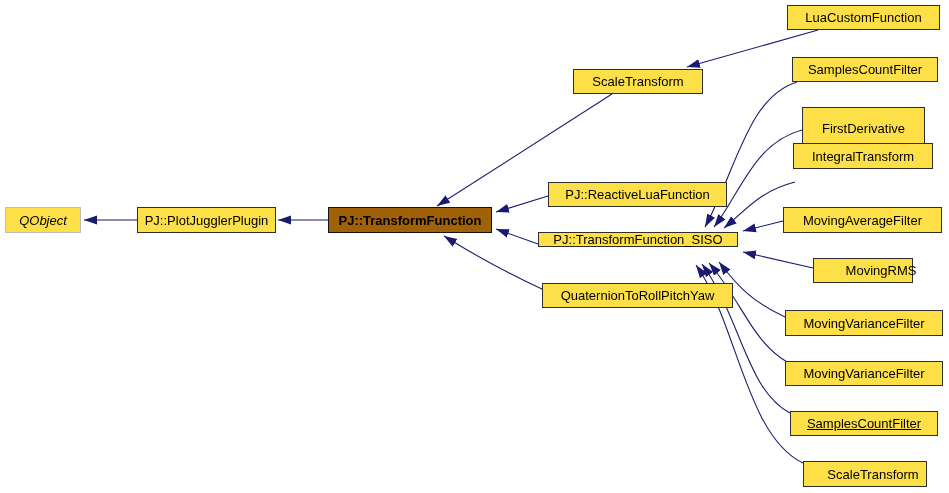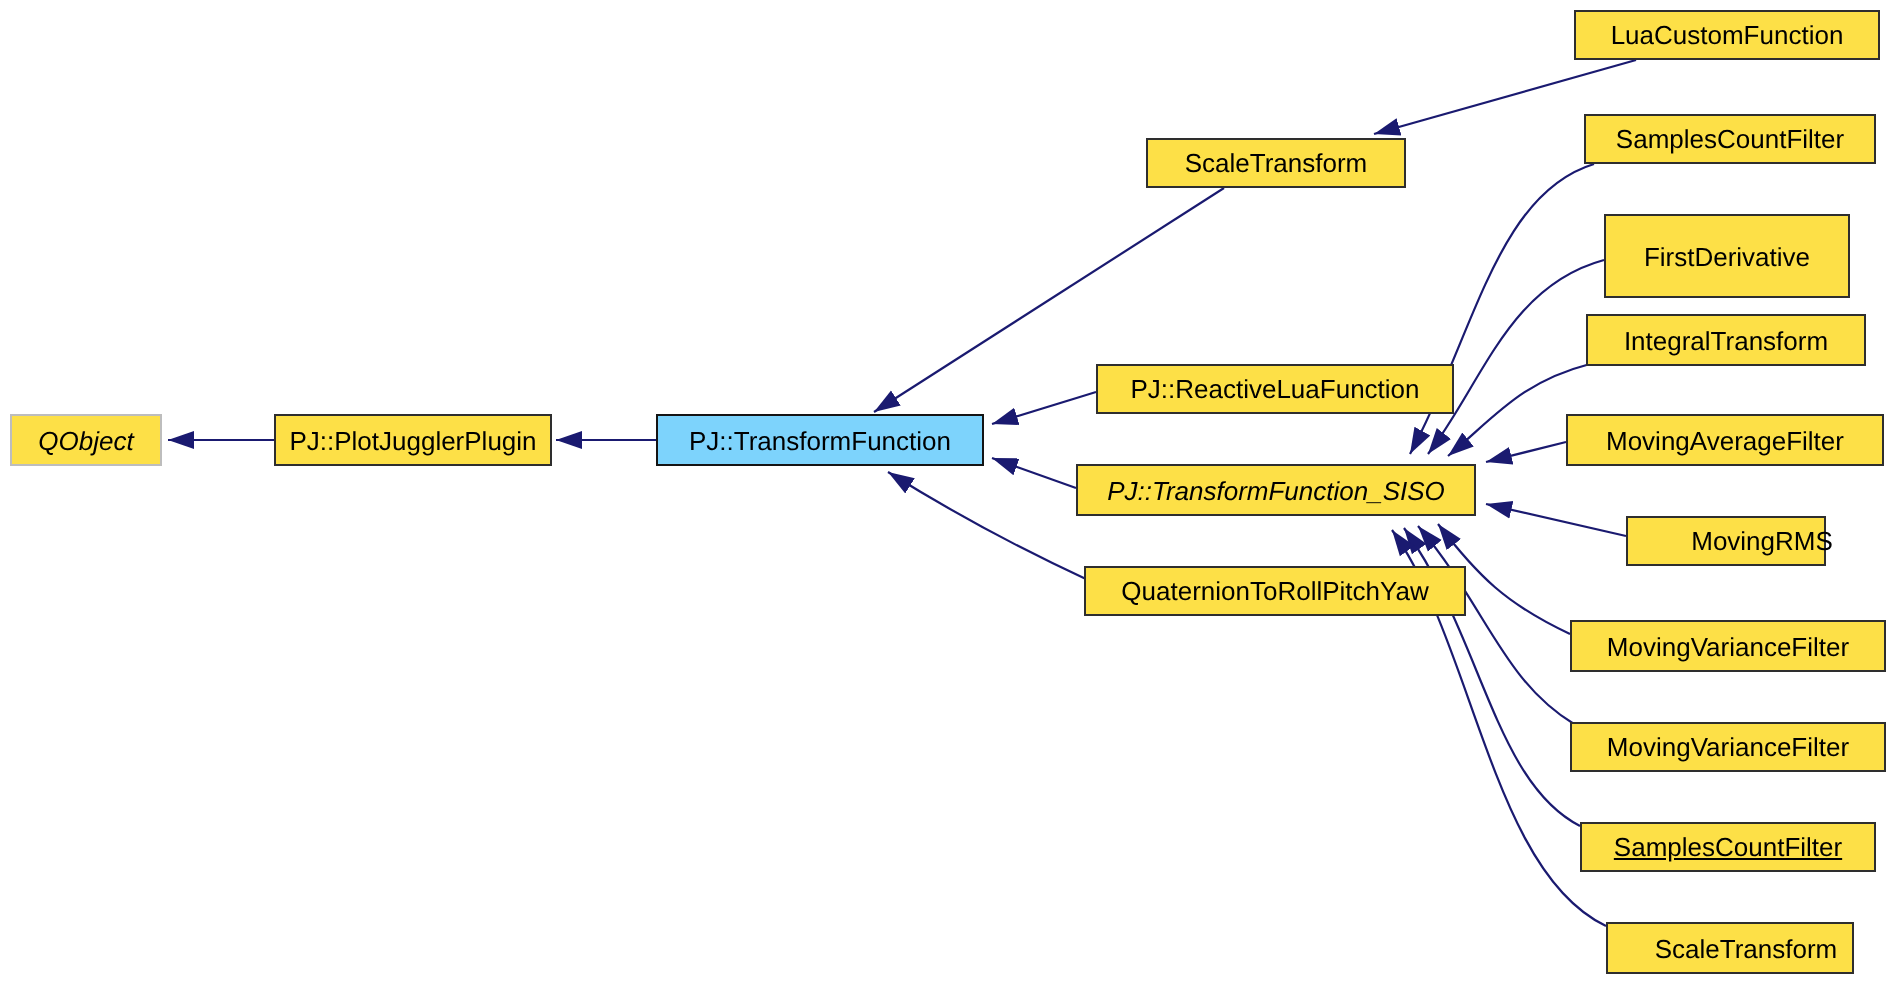--- a/index.html
+++ b/index.html
@@ -39,23 +39,24 @@
     color: #000000;
     white-space: nowrap;
     cursor: pointer;
   }
   .node.external {
     border-color: #bdbdbd;
     cursor: default;
     font-style: italic;
   }
   .node.current {
-    background: #7dd3fc;
+    background: #a16207;
     border-color: #141414;
     cursor: default;
+    font-weight: bold;
   }
 </style>
 </head>
 <body>
 
 <div id="graph">
   <svg id="edges-layer" width="949" height="493" viewBox="0 0 949 493" xmlns="http://www.w3.org/2000/svg">
     <defs>
       <marker id="arrowhead" orient="auto" markerUnits="userSpaceOnUse" markerWidth="14" markerHeight="11" refX="13" refY="5">
         <path d="M13,5 L0,0.5 L0,9.5 Z" fill="#1a1a70"></path>
@@ -92,33 +93,33 @@
       </div>
       <div class="node" style="left: 573px; top: 69px; width: 130px; height: 25px;">
         <span>ScaleTransform</span>
       </div>
       <div class="node" style="left: 787px; top: 5px; width: 153px; height: 25px;">
         <span>LuaCustomFunction</span>
       </div>
       <div class="node" style="left: 548px; top: 182px; width: 179px; height: 25px;">
         <span>PJ::ReactiveLuaFunction</span>
       </div>
-      <div class="node" style="left: 538px; top: 232px; width: 200px; height: 26px; font-style: italic;">
+      <div class="node" style="left: 538px; top: 232px; width: 200px; height: 15px;">
         <span>PJ::TransformFunction_SISO</span>
       </div>
       <div class="node" style="left: 542px; top: 283px; width: 191px; height: 25px;">
         <span>QuaternionToRollPitchYaw</span>
       </div>
       <div class="node" style="left: 792px; top: 57px; width: 146px; height: 25px;">
         <span>SamplesCountFilter</span>
       </div>
       <div class="node" style="left: 802px; top: 107px; width: 123px; height: 42px;">
         <span>FirstDerivative</span>
       </div>
-      <div class="node" style="left: 793px; top: 157px; width: 140px; height: 26px;">
+      <div class="node" style="left: 793px; top: 143px; width: 140px; height: 26px;">
         <span>IntegralTransform</span>
       </div>
       <div class="node" style="left: 783px; top: 207px; width: 159px; height: 26px;">
         <span>MovingAverageFilter</span>
       </div>
       <div class="node" style="left: 813px; top: 258px; width: 100px; height: 25px; padding-left: 36px;">
         <span>MovingRMS</span>
       </div>
       <div class="node" style="left: 785px; top: 310px; width: 158px; height: 26px;">
         <span>MovingVarianceFilter</span>

